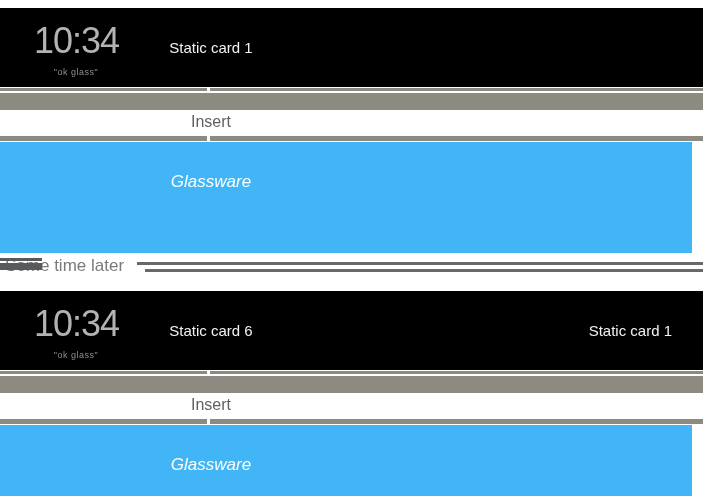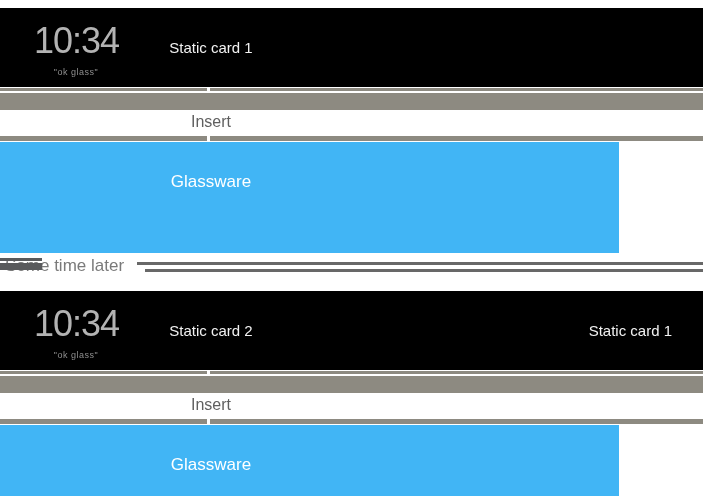--- a/index.html
+++ b/index.html
@@ -26,21 +26,21 @@
   .rail-b{position:absolute; left:0; top:85px; width:703px; height:17px; background:var(--rail-gray,#8d8a81);}
   .insert-row{position:absolute; left:0; top:102px; width:692px; height:26px; background:#fff;}
   .insert-label{position:absolute; left:140px; width:142px; top:3px; text-align:center;
     font-size:16px; color:var(--insert-text,#5f5f5f);}
   .rail-c{position:absolute; left:0; top:128px; width:703px; height:5px; background:var(--rail-gray,#8d8a81);}
   .notch{position:absolute; left:207px; width:3px; background:#ffffff;}
   .notch-a{top:80px; height:3px;}
   .notch-c{top:128px; height:5px;}
 
   
-  .glassware-card{position:absolute; left:0; top:134px; width:619px; background:var(--glassware-blue,#41b5f5);}
+  .glassware-card{position:absolute; left:0; top:134px; width:692px; background:var(--glassware-blue,#41b5f5);font-style:italic;}
   .strip1 .glassware-card{height:111px;}
   .strip2 .glassware-card{height:79px;}
   .glassware-label{position:absolute; left:140px; width:142px; top:30px; text-align:center;
     font-size:17px; color:var(--glassware-text,#fff);}
 
   
   .divider{position:absolute; left:0; top:245px; width:703px; height:38px; background:#fff;}
   .divider-label{position:absolute; left:5px; top:3px; font-size:17px; color:var(--divider-text,#7a7a7a); white-space:nowrap;}
   .divider-line{position:absolute; background:var(--divider-line,#686868);}
   .divider-line-1{left:137px; right:0; top:9px; height:3px;}
@@ -82,21 +82,21 @@
     <div class="divider-line divider-line-1"></div>
     <div class="divider-line divider-line-2"></div>
   </div>
 
   <div class="strip strip2">
     <div class="card-row">
       <div class="clock">
         <div class="clock-time">10:34</div>
         <div class="clock-hint">"ok glass"</div>
       </div>
-      <div class="center-title">Static card 2</div>
+      <div class="center-title">Static card 6</div>
       <div class="right-title">Static card 1</div>
     </div>
     <div class="rail-a"></div>
     <div class="rail-b"></div>
     <div class="insert-row">
       <div class="insert-label">Insert</div>
     </div>
     <div class="rail-c"></div>
     <div class="notch notch-a"></div>
     <div class="notch notch-c"></div>

